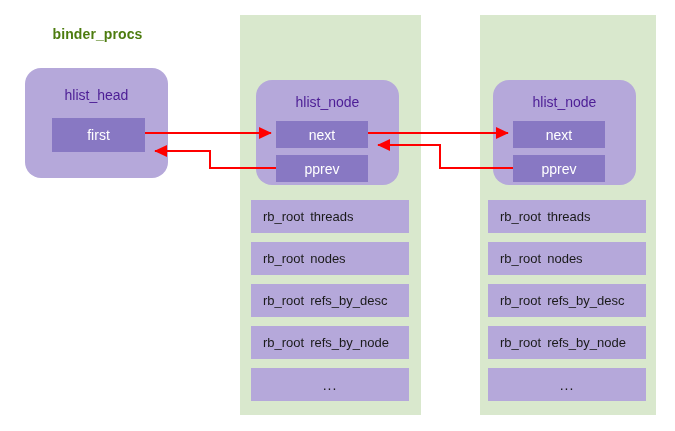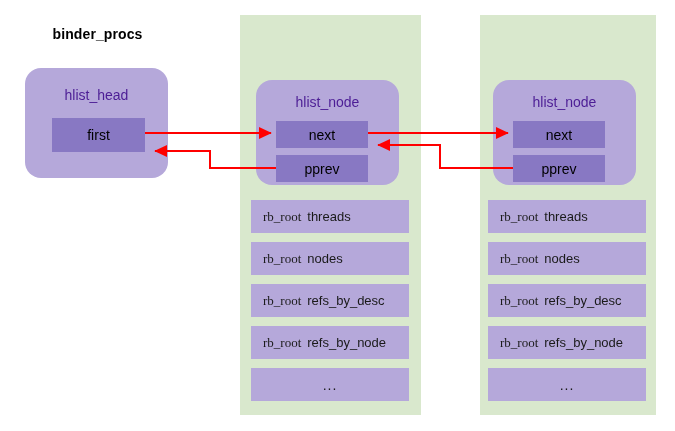--- a/index.html
+++ b/index.html
@@ -16,21 +16,21 @@
     height: 431px;
     background: #ffffff;
     overflow: hidden;
   }
 
   
   .col-title {
     position: absolute;
     font-size: 14px;
     font-weight: bold;
-    color: #000000;
+    color: #4d7c0f;
     text-align: center;
     letter-spacing: 0.1px;
     white-space: nowrap;
   }
 
   
   .proc-panel {
     position: absolute;
     background: #d9e8cd;
   }
@@ -52,21 +52,21 @@
   }
 
   
   .field {
     position: absolute;
     background: #8878c3;
     display: flex;
     align-items: center;
     justify-content: center;
     font-size: 14px;
-    color: #000000;
+    color: #ffffff;
     white-space: nowrap;
   }
 
   
   .member-row {
     position: absolute;
     background: #b5a8da;
     display: flex;
     align-items: center;
     font-size: 13px;
@@ -74,21 +74,20 @@
     white-space: nowrap;
     padding-left: 12px;
     box-sizing: border-box;
   }
   .member-row.center {
     justify-content: center;
     padding-left: 0;
   }
   .member-row .mtype {
     margin-right: 6px;
-    font-family: Liberation Serif, serif;
   }
   .ellipsis {
     font-size: 14px;
     letter-spacing: 1px;
   }
 
   
   #arrows {
     position: absolute;
     left: 0;

